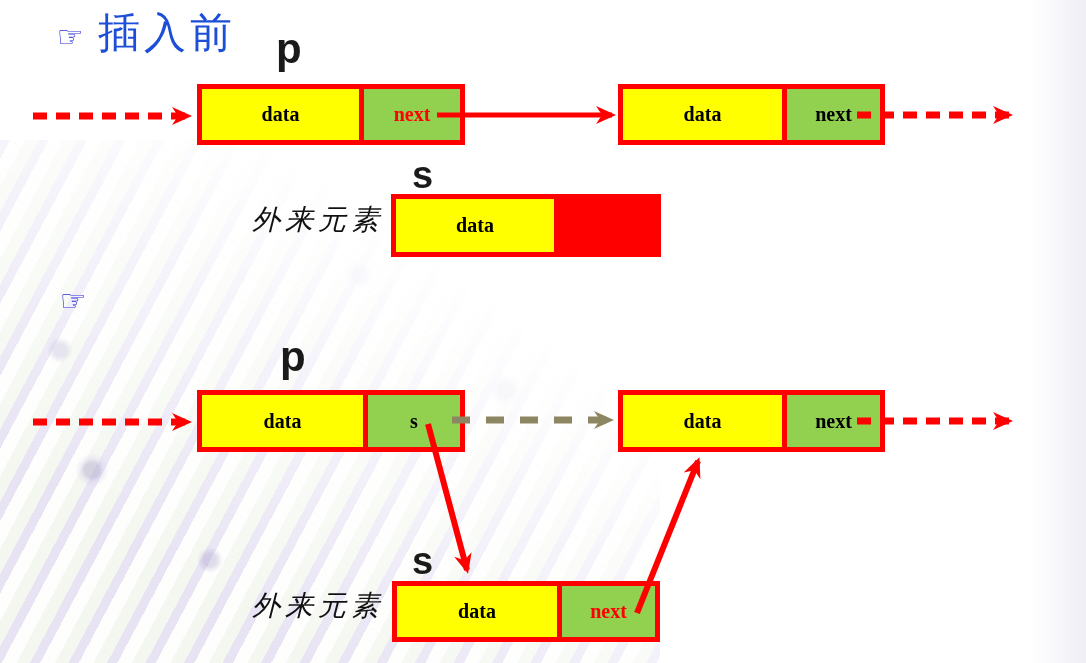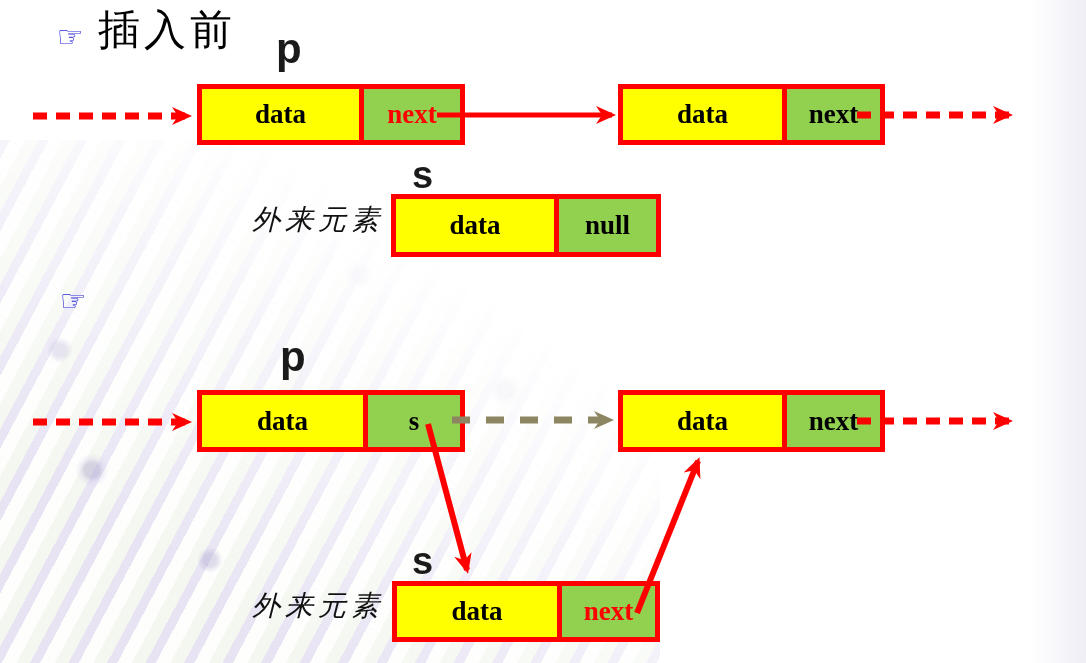--- a/index.html
+++ b/index.html
@@ -25,39 +25,39 @@
   }
   .bg-right{
     position:absolute;right:0;top:0;width:55px;height:100%;
     background:linear-gradient(to right, rgba(255,255,255,0), rgba(206,200,226,.32));
   }
   .bullet{
     position:absolute;color:var(--bullet_blue);font-size:30px;line-height:1;
     font-family:"DejaVu Sans",sans-serif;
   }
   .sec-title{
-    position:absolute;color:#000000;font-size:42px;line-height:1;letter-spacing:4px;
-    font-family:Liberation Mono, monospace;
+    position:absolute;color:#1d4ed8;font-size:42px;line-height:1;letter-spacing:4px;
+    font-family:Liberation Sans, sans-serif;
   }
   .ptr-label{
     position:absolute;color:#1a1a1a;font-weight:bold;font-size:42px;line-height:1;
     font-family:"Liberation Sans","DejaVu Sans",sans-serif;
   }
   .ext-label{
     position:absolute;color:#111;font-size:28px;line-height:1;letter-spacing:5px;
     font-family:"Liberation Serif","DejaVu Serif",serif;
     font-style:italic;
   }
   .node{
     position:absolute;display:flex;box-sizing:border-box;
     border:5px solid var(--node_border);background:var(--node_border);
   }
   .cell{
     display:flex;align-items:center;justify-content:center;box-sizing:border-box;
-    font-family:"Liberation Serif","DejaVu Serif",serif;font-weight:bold;font-size:27px;color:#000;
+    font-family:"Liberation Serif","DejaVu Serif",serif;font-weight:bold;font-size:20px;color:#000;
   }
   .cell-data{background:var(--data_cell);}
   .cell-ptr{background:var(--pointer_cell);border-left:5px solid var(--node_border);}
   .red-text{color:var(--text_red);}
   svg.overlay{position:absolute;left:0;top:0;pointer-events:none;}
   .ln-red{stroke:var(--arrow_red);}
   .ln-olive{stroke:var(--arrow_olive);}
   .mr{fill:var(--arrow_red);}
   .mo{fill:var(--arrow_olive);}
 </style>
@@ -82,21 +82,20 @@
   <div class="node" style="left:618px;top:84px;width:267px;height:61px">
     <div class="cell cell-data" style="width:159px">data</div>
     <div class="cell cell-ptr" style="flex:1">next</div>
   </div>
 
   <div class="ptr-label" style="left:412px;top:156px;font-size:38px">s</div>
   <div class="ext-label" style="left:252px;top:206px">外来元素</div>
 
   <div class="node" style="left:391px;top:194px;width:270px;height:63px">
     <div class="cell cell-data" style="width:158px">data</div>
-    <div class="cell cell-ptr" style="flex:1">null</div>
   </div>
 
   <span class="bullet" style="left:60px;top:286px">☞</span>
 
   <div class="ptr-label" style="left:280px;top:336px">p</div>
 
   <div class="node" style="left:197px;top:390px;width:268px;height:62px">
     <div class="cell cell-data" style="width:161px">data</div>
     <div class="cell cell-ptr" style="flex:1">s</div>
   </div>

